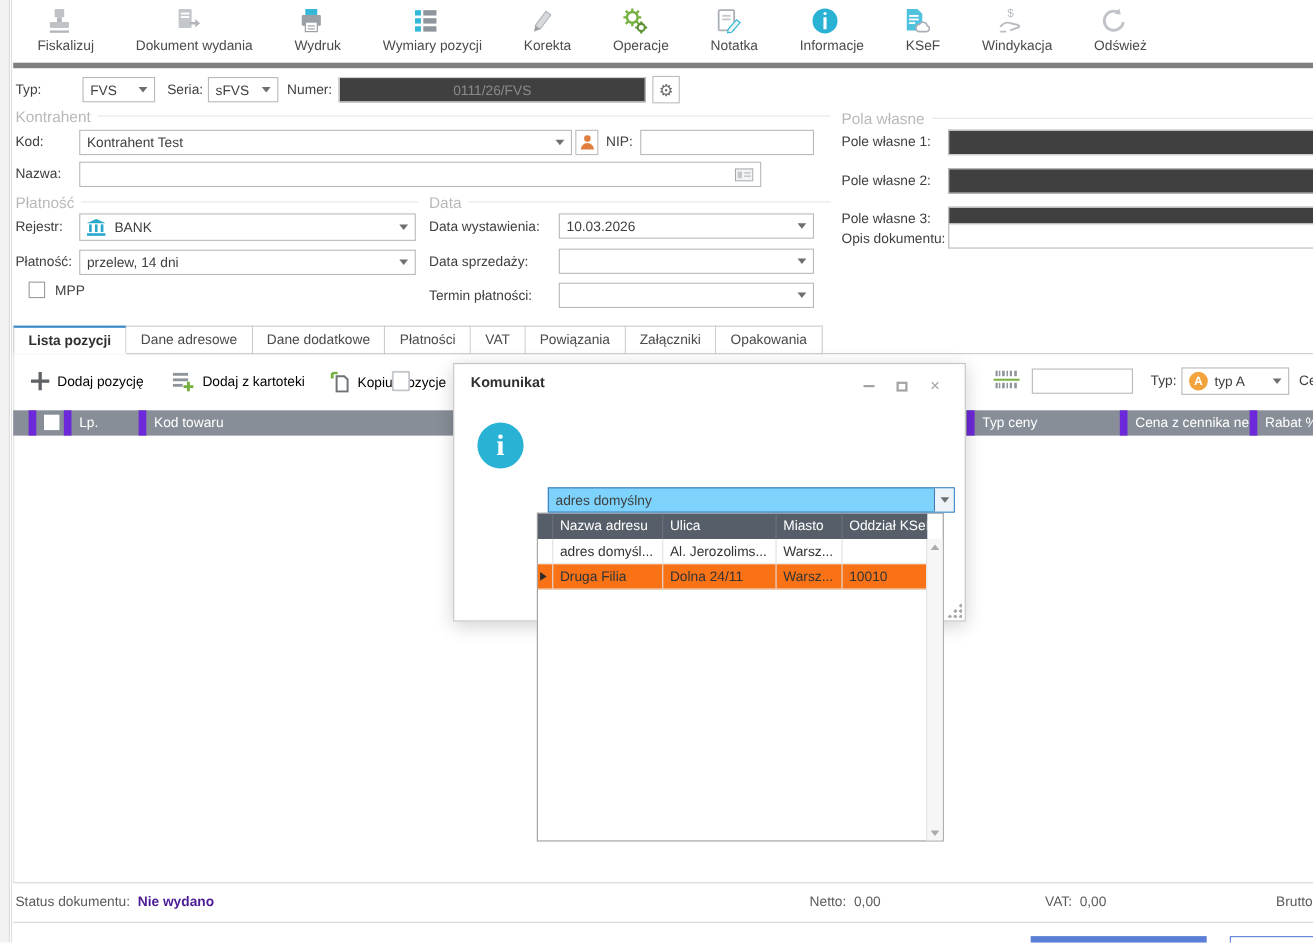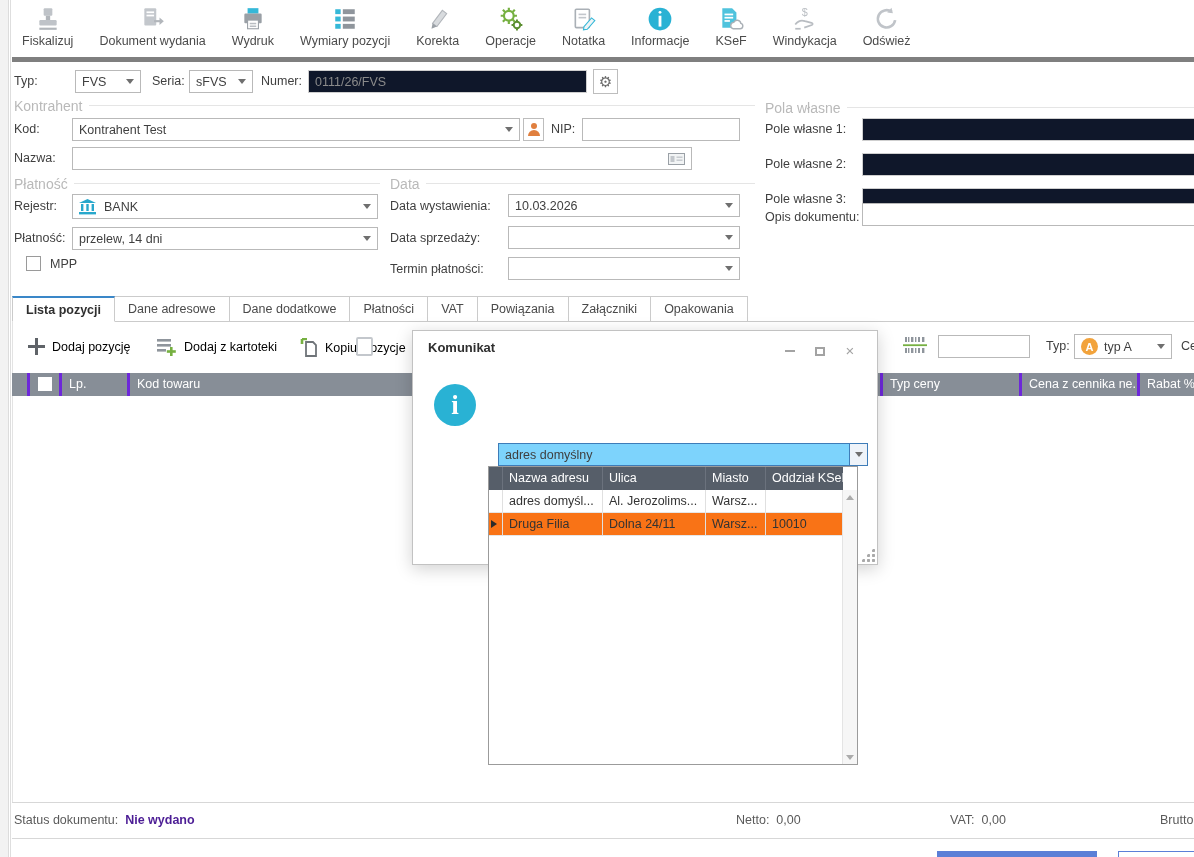--- a/index.html
+++ b/index.html
@@ -5,45 +5,45 @@
   html,body{margin:0;padding:0;background:#fff;}
   .screen{position:relative;width:1194px;height:857px;background:#fff;overflow:hidden;
           font-family:"Liberation Sans",sans-serif;font-size:12.5px;color:#3f3f3f;}
   .abs{position:absolute;}
   
   .edge-strip{position:absolute;left:0;top:0;bottom:0;width:8px;background:#f2f2f2;border-right:1px solid #dcdcdc;}
   .edge-line{position:absolute;left:10px;top:0;bottom:0;width:1px;background:#dedede;}
   
   .toolbar{position:absolute;left:22px;top:0;height:56px;display:flex;gap:26px;align-items:flex-start;}
   .titem{display:flex;flex-direction:column;align-items:center;gap:2px;padding-top:6px;cursor:default;}
-  .titem .tlab{font-size:12.5px;color:#4b4b4b;white-space:nowrap;}
+  .titem .tlab{font-size:12.5px;color:#4b4b4b;white-space:nowrap;margin-left:12px;}
   .darkbar{position:absolute;left:12px;right:0;top:57px;height:5px;background:#7f7f7f;}
   
   .lbl{position:absolute;line-height:23px;color:#3f3f3f;white-space:nowrap;}
   .grouplbl{position:absolute;color:#b9b9b9;font-size:14px;white-space:nowrap;background:#fff;padding-right:6px;z-index:2;}
   .gline{position:absolute;height:1px;background:#e5e5e5;}
   .input,.combo{position:absolute;height:23px;background:#fff;border:1px solid #b9b9b9;box-sizing:border-box;
                 display:flex;align-items:center;padding:0 6px;overflow:hidden;white-space:nowrap;}
-  .input.dis{background:#0f172a;border-color:#cfcfcf;}
+  .input.dis{background:#404040;border-color:#cfcfcf;justify-content:center;}
   .sp{flex:1;}
   .caret{width:0;height:0;border-left:4px solid transparent;border-right:4px solid transparent;border-top:5px solid #6f6f6f;flex:none;}
   .sqbtn{position:absolute;box-sizing:border-box;border:1px solid #bdbdbd;background:#fff;display:flex;align-items:center;justify-content:center;}
   .ckb{position:absolute;width:15px;height:15px;border:1px solid #9a9a9a;background:#fff;box-sizing:border-box;}
   
   .tabs{position:absolute;left:12px;top:296px;display:flex;z-index:2;}
   .tab{height:26px;line-height:25px;padding:0 13px;border:1px solid #cbcbcb;border-left:none;background:#fff;color:#4a4a4a;box-sizing:border-box;cursor:default;}
   .tab:first-child{border-left:1px solid #cbcbcb;}
   .tab.active{border-top:2px solid #3a87c8;font-weight:bold;border-bottom:1px solid #fff;color:#2f2f2f;}
   .tabline{position:absolute;left:12px;right:0;top:321px;height:1px;background:#cbcbcb;z-index:1;}
   .panel-left{position:absolute;left:12px;top:322px;width:1px;height:480px;background:#e3e3e3;}
   
   .pbtn{position:absolute;display:flex;align-items:center;gap:7px;color:#000000;white-space:nowrap;}
   
   .ghead{position:absolute;left:12px;top:373px;height:23px;display:flex;background:#878e97;color:#fff;z-index:1;}
-  .ghead .c{box-sizing:border-box;border-right:3px solid #6d28d9;padding:0 7px;line-height:23px;overflow:hidden;white-space:nowrap;font-size:12.5px;}
+  .ghead .c{box-sizing:border-box;border-right:7px solid #6d28d9;padding:0 7px;line-height:23px;overflow:hidden;white-space:nowrap;font-size:12.5px;}
   .hckb{width:14px;height:14px;background:#fff;margin:4px auto 0 auto;}
   
   .hline{position:absolute;height:1px;background:#d7d7d7;}
   
   .modal{position:absolute;left:412px;top:330px;width:466px;height:235px;background:#fff;border:1px solid #c2c2c2;
          box-shadow:0 4px 16px rgba(0,0,0,0.18);z-index:40;box-sizing:border-box;}
   .win-min{width:10px;height:2px;background:#a3a3a3;}
   .win-max{width:10px;height:9px;border:2px solid #a3a3a3;box-sizing:border-box;}
   .win-x{font-size:15px;color:#a3a3a3;line-height:10px;}
   .winbtn{position:absolute;top:14px;width:14px;height:12px;display:flex;align-items:center;justify-content:center;cursor:default;}

